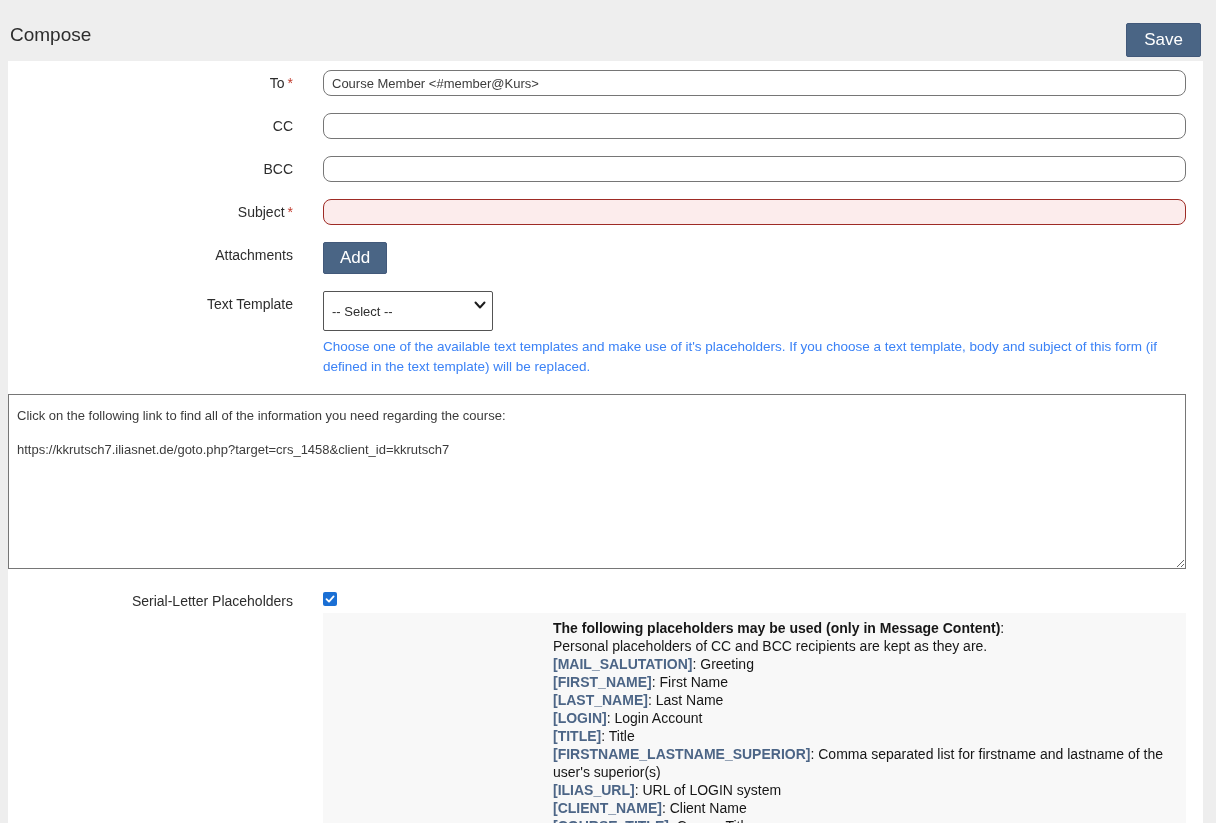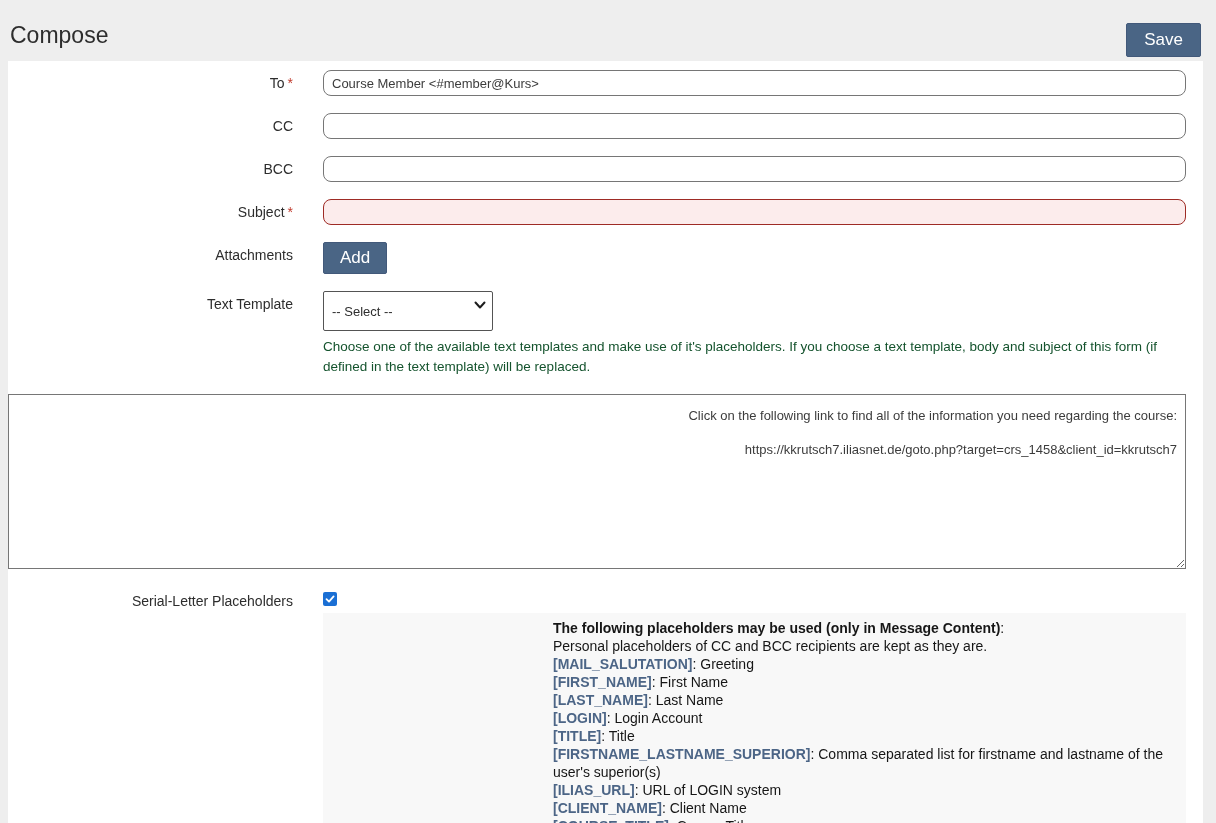--- a/index.html
+++ b/index.html
@@ -14,21 +14,21 @@
   
   .page-header {
     height: 61px;
     padding: 23px 15px 0 10px;
     display: flex;
     justify-content: space-between;
     align-items: flex-start;
     background: #eeeeee;
   }
   .page-title {
-    font-size: 23px;
+    font-size: 19px;
     line-height: 24px;
     font-weight: 400;
     color: #2d2d2d;
   }
   .btn {
     background: #4a6585;
     color: #ffffff;
     border: 1px solid #42597a;
     border-radius: 2px;
     font-size: 17px;
@@ -97,37 +97,36 @@
   .select-chevron {
     position: absolute;
     right: 7px; top: 6px;
     pointer-events: none;
     width: 12px; height: 12px;
   }
   .byline {
     margin-top: 6px;
     font-size: 13.5px;
     line-height: 20px;
-    color: #14532d;
+    color: #3b82f6;
     max-width: 856px;
   }
   
   .message-textarea {
     width: 100%;
     height: 175px;
     border: 1px solid #767676;
     padding: 12px 8px;
     font-size: 13px;
     line-height: 17px;
     font-family: "Liberation Sans", sans-serif;
     color: #3c3c3c;
     resize: both;
     outline: none;
     background: #ffffff;
-    text-align: right;
   }
   
   .checkbox {
     width: 14px; height: 14px;
     background: #1a6fd4;
     border-radius: 2px;
     display: inline-flex;
     align-items: center;
     justify-content: center;
     cursor: pointer;

